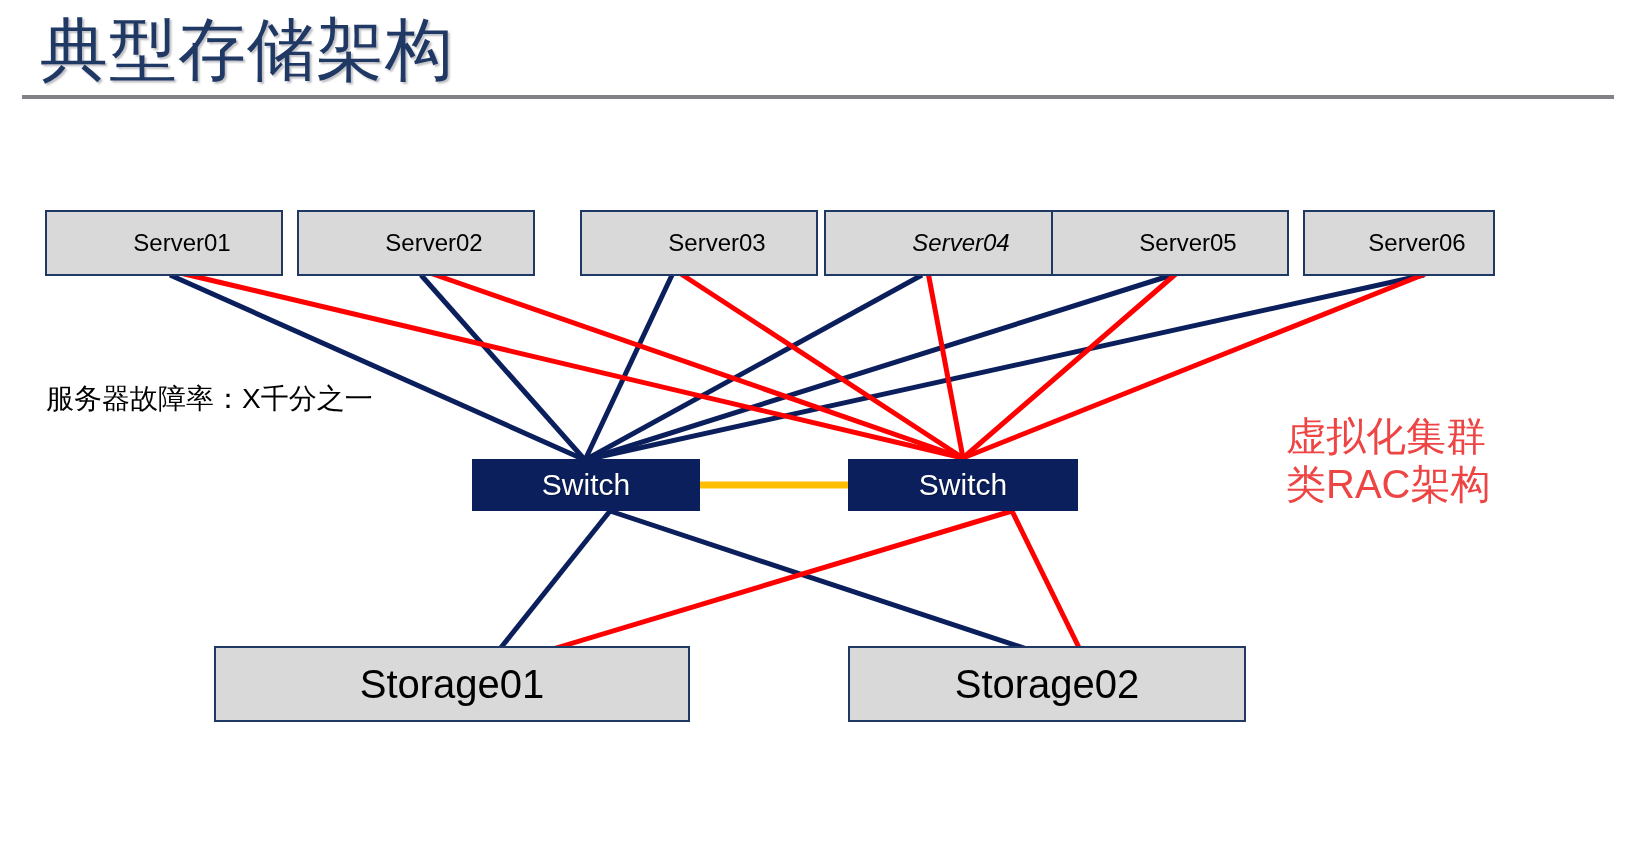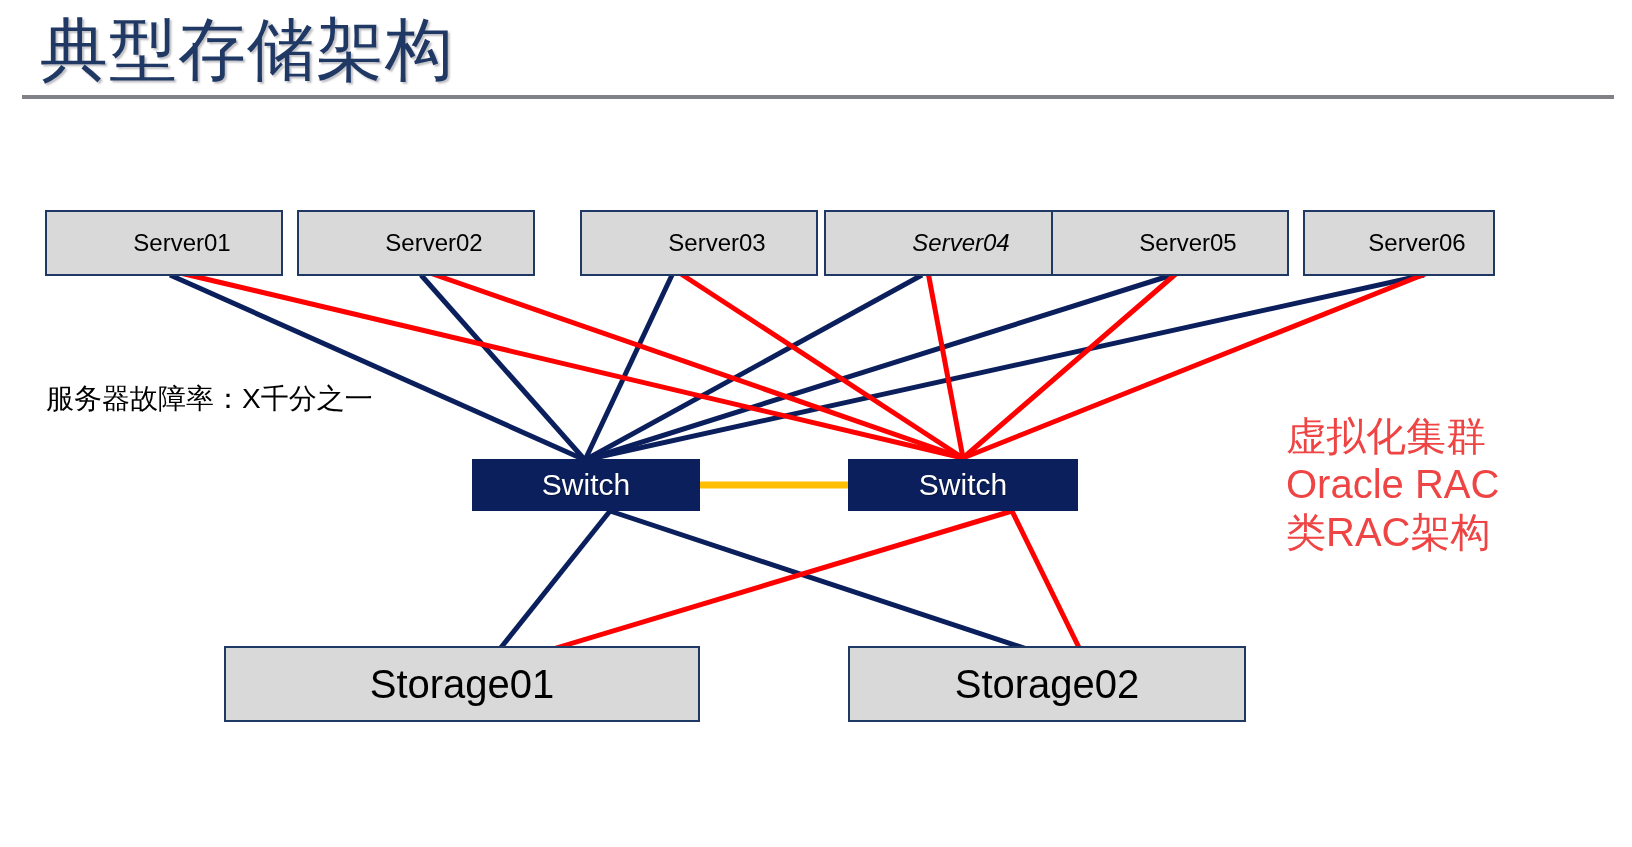--- a/index.html
+++ b/index.html
@@ -93,21 +93,21 @@
   #server-01 { left: 45px; }
   #server-02 { left: 297px; align-items: center; }
   #server-03 { left: 549px; margin-left: 31px; }
   #server-04 { left: 824px; font-style: italic; }
   #server-05 { left: 1051px; }
   #server-06 { left: 1303px; width: 192px; }
 
   #switch-left  { left: 472px; width: 228px; }
   #switch-right { left: 848px; width: 230px; }
 
-  #storage-01 { left: 224px; width: 476px; }
+  #storage-01 { left: 214px; width: 476px; }
   #storage-02 { left: 848px; width: 398px; }
 
   
   .annotation {
     position: absolute;
     font-size: 28px;
     color: #000000;
     white-space: nowrap;
   }
   #note-server-failure { left: 4px; top: 380px; margin-left: 42px; }
@@ -196,17 +196,16 @@
   </div>
   <div class="node storage-node" id="storage-02">
     <span>Storage02</span>
   </div>
 
   <div class="annotation" id="note-server-failure">服务器故障率：X千分之一</div>
 
 
   <div id="cluster-note">
     <div>虚拟化集群</div>
-    <div>Oracle RAC</div>
     <div>类RAC架构</div>
   </div>
 
 </div>
 
 </body></html>

